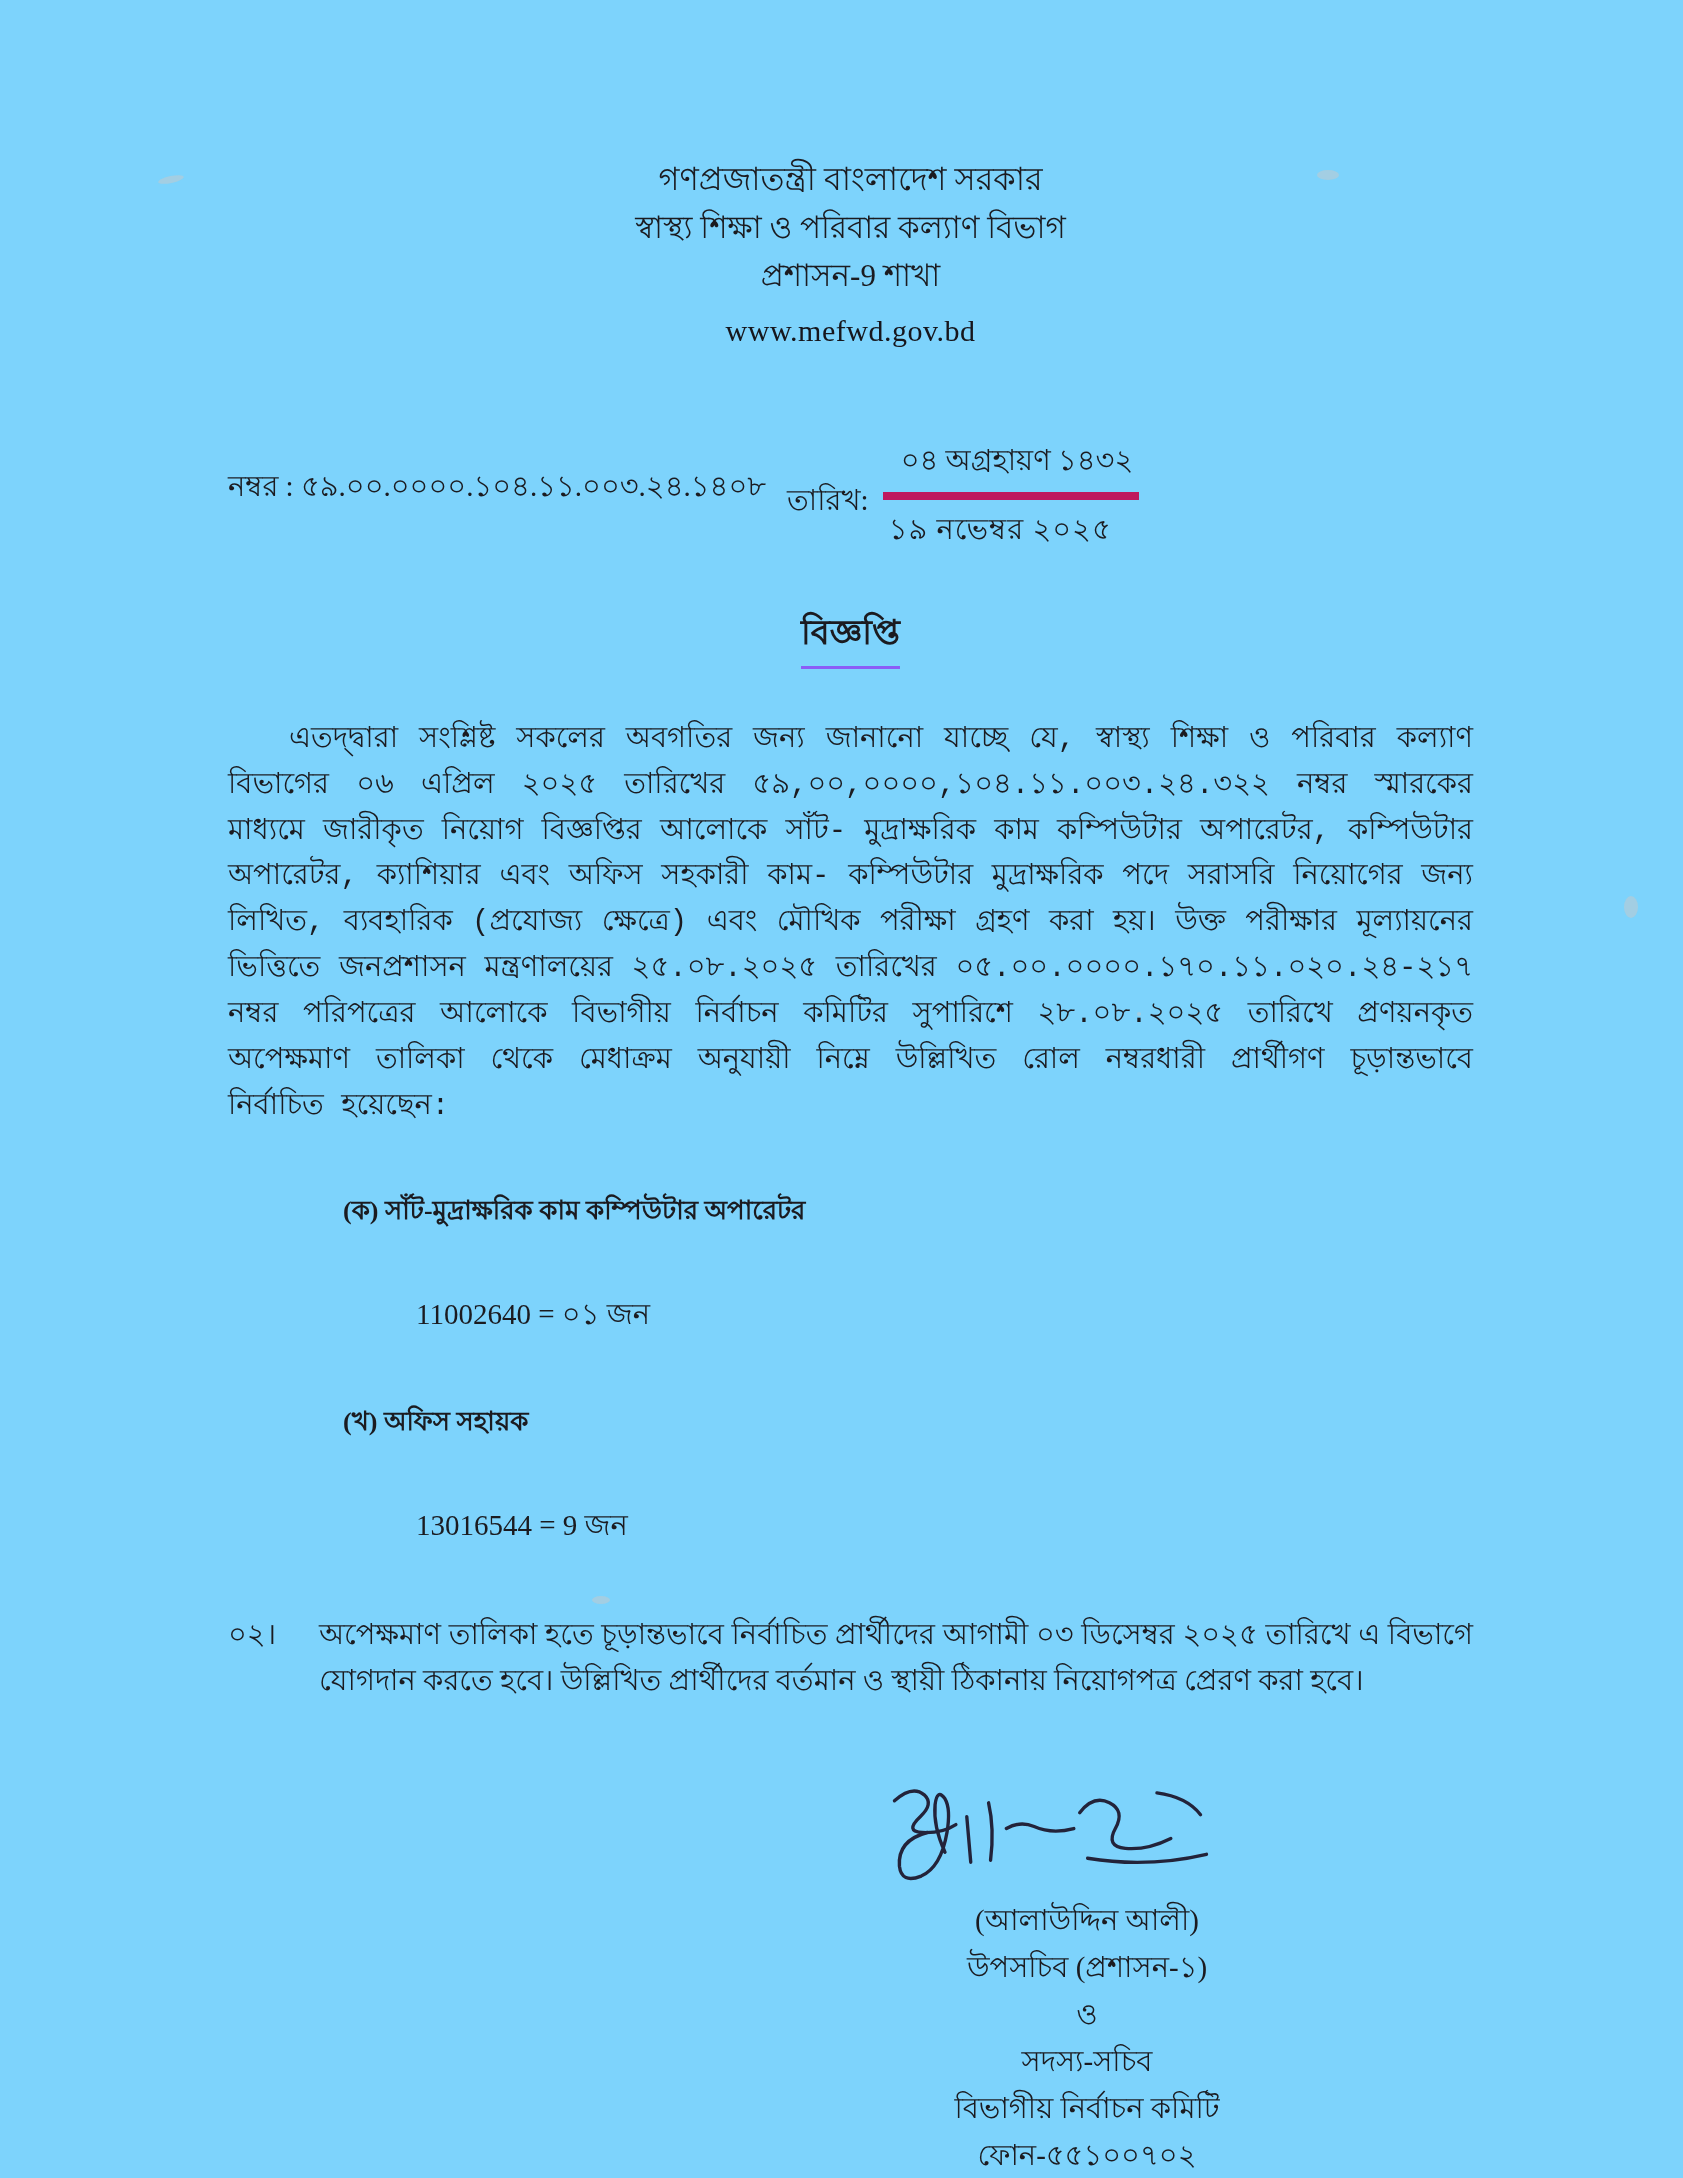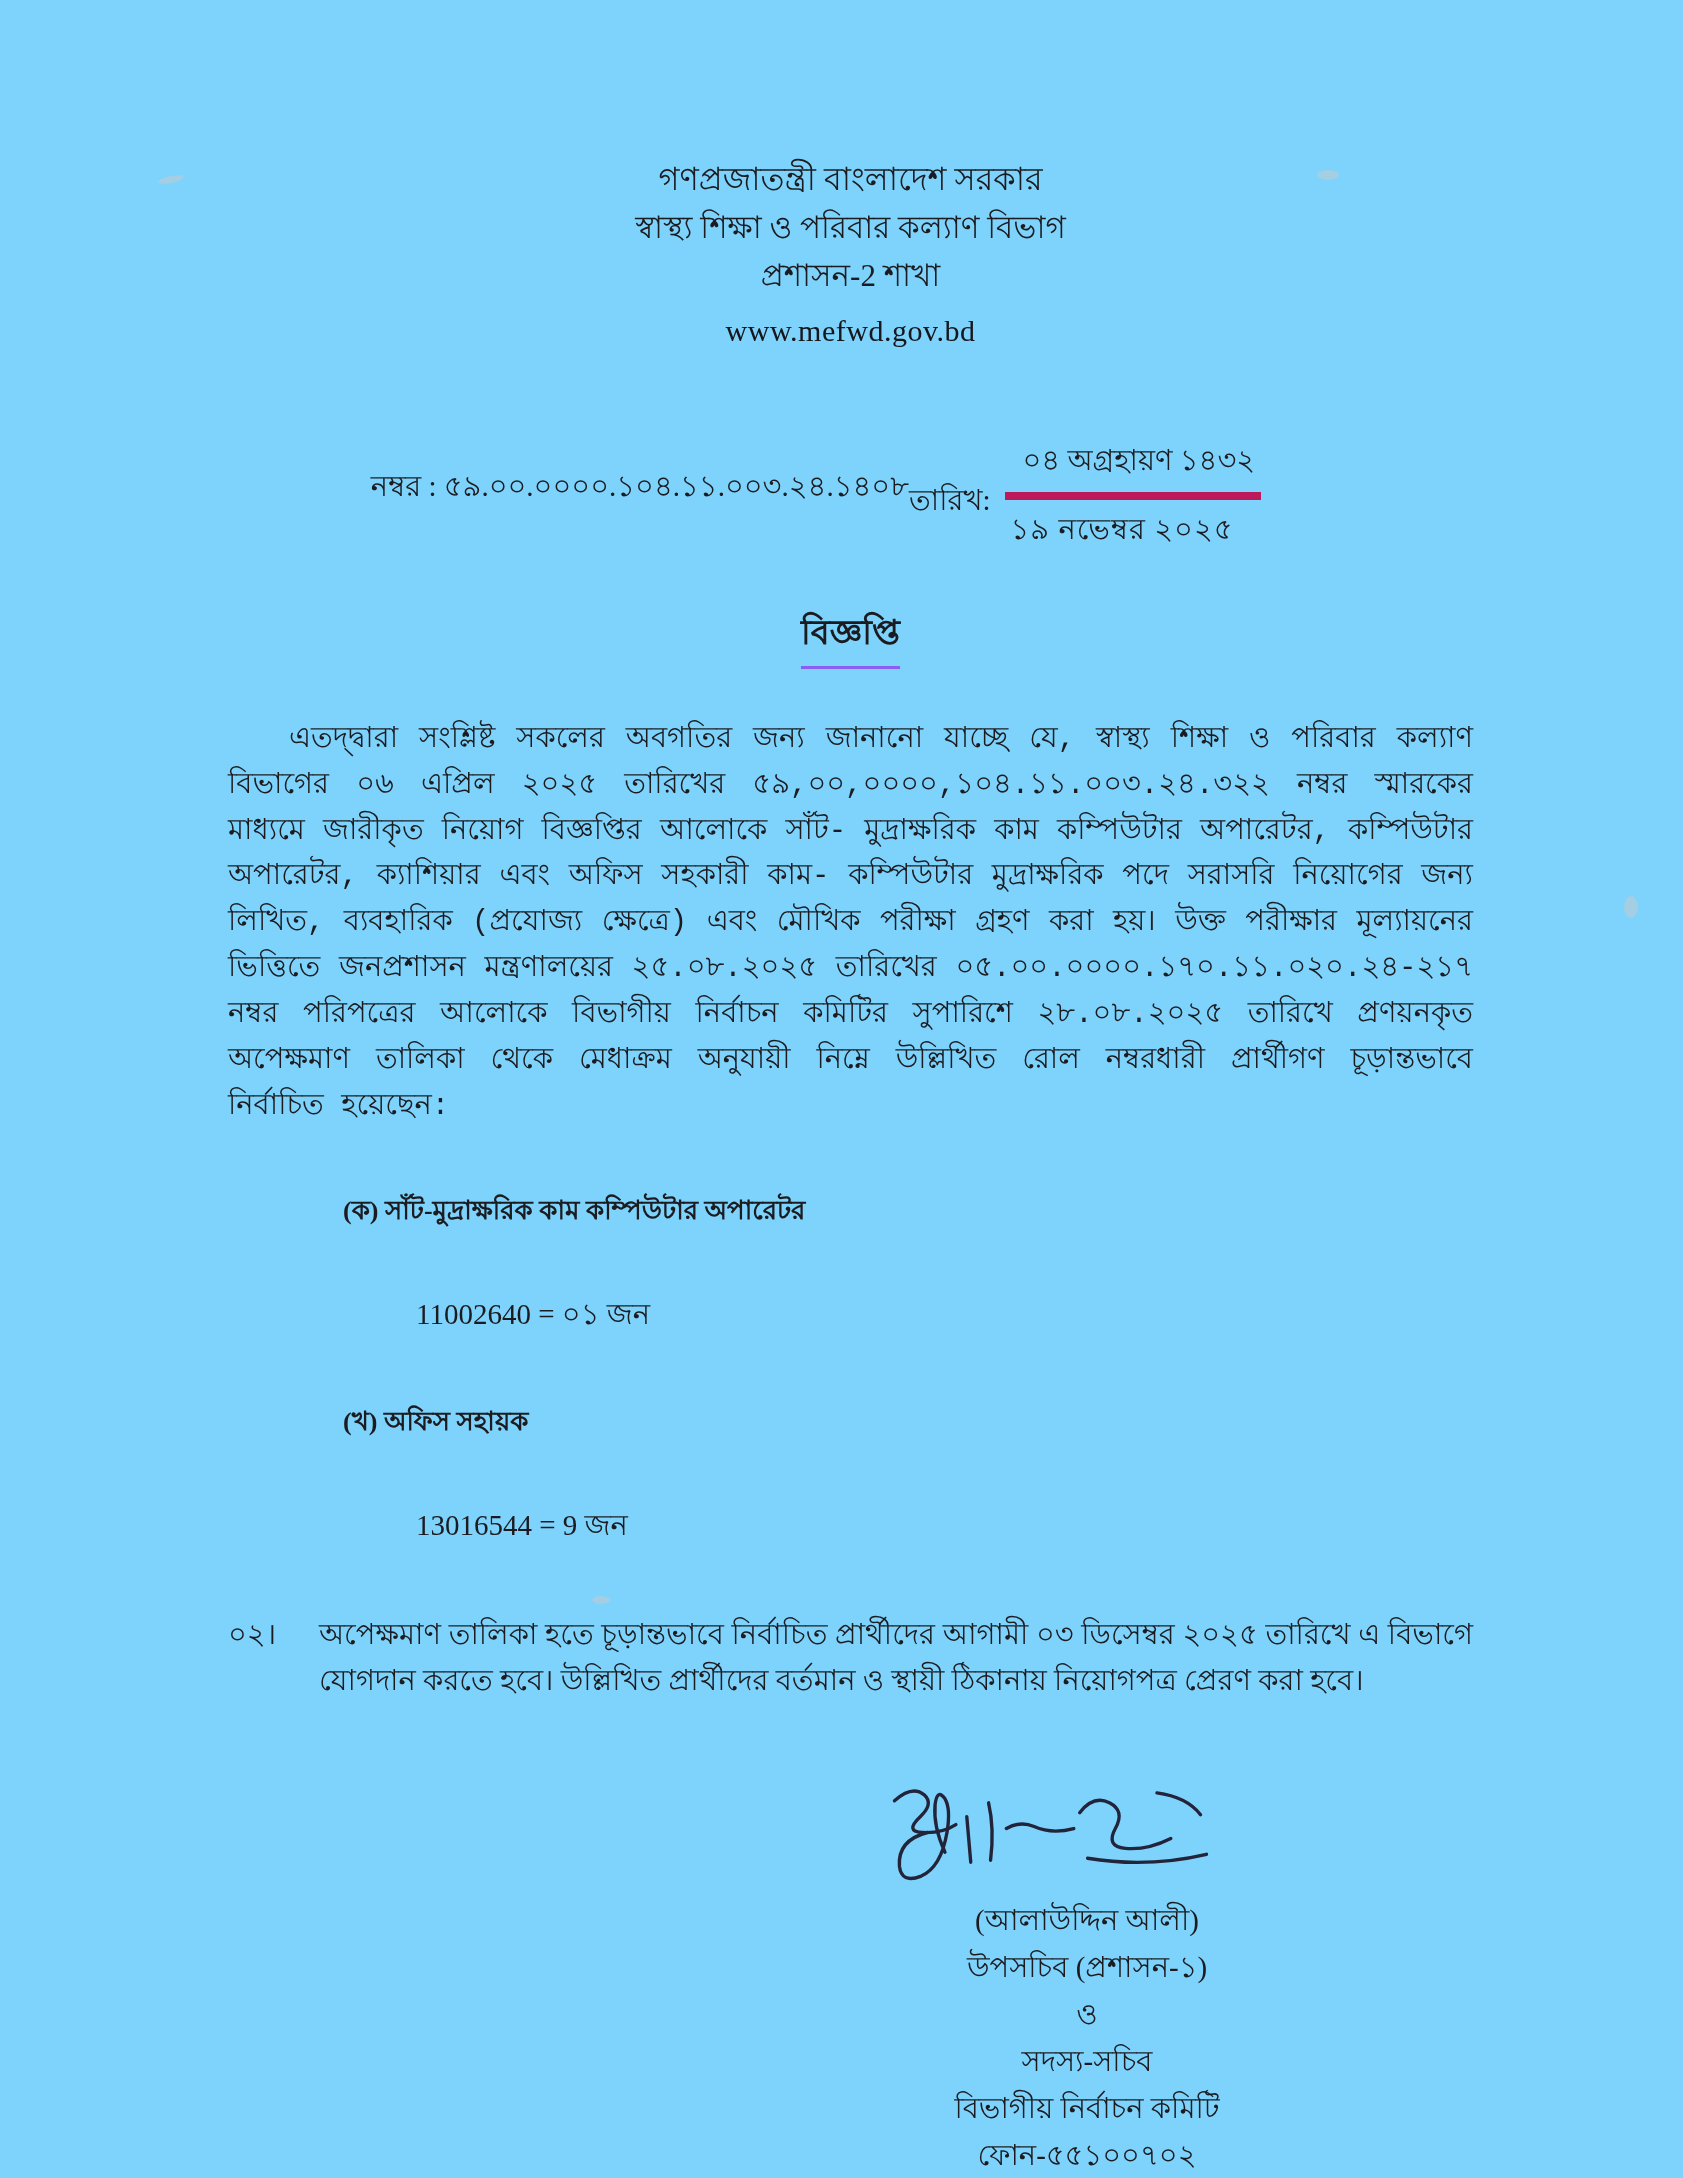--- a/index.html
+++ b/index.html
@@ -40,23 +40,24 @@
     letter-spacing: 0.5px;
     margin-top: 8px;
     color: #16161c;
     text-decoration: none;
     display: inline-block;
   }
 
   .meta-row {
     margin-top: 91px;
     display: flex;
-    justify-content: center;
+    justify-content: flex-start;
     align-items: flex-start;
     font-size: 29px;
+    gap: 21px;
   }
   .memo-no { padding-top: 26px; white-space: nowrap; }
   .date-block { display: flex; align-items: center; gap: 14px; margin-right: 69px; }
   .date-label { padding-top: 10px; }
   .date-stack { text-align: left; font-size: 29px; }
   .date-top { padding: 0 6px 6px 18px; }
   .date-bottom { border-top: 8px solid #be185d; padding: 6px 6px 0 6px; letter-spacing: 1px; }
 
   .doc-title-wrap { text-align: center; margin-top: 51px; }
   .doc-title {
@@ -121,21 +122,21 @@
   <div class="scan-mark m2"></div>
   <div class="scan-mark m3"></div>
   <div class="scan-mark m4"></div>
   <div class="scan-mark m5"></div>
 
   <div class="content">
 
     <div class="header">
       <div class="h-line h-line-1">গণপ্রজাতন্ত্রী বাংলাদেশ সরকার</div>
       <div class="h-line">স্বাস্থ্য শিক্ষা ও পরিবার কল্যাণ বিভাগ</div>
-      <div class="h-line">প্রশাসন-2 শাখা</div>
+      <div class="h-line">প্রশাসন-9 শাখা</div>
       <a class="website" href="#">www.mefwd.gov.bd</a>
     </div>
 
     <div class="meta-row">
       <div class="memo-no">নম্বর : ৫৯.০০.০০০০.১০৪.১১.০০৩.২৪.১৪০৮</div>
       <div class="date-block">
         <div class="date-label">তারিখ:</div>
         <div class="date-stack">
           <div class="date-top">০৪ অগ্রহায়ণ ১৪৩২</div>
           <div class="date-bottom">১৯ নভেম্বর ২০২৫</div>

